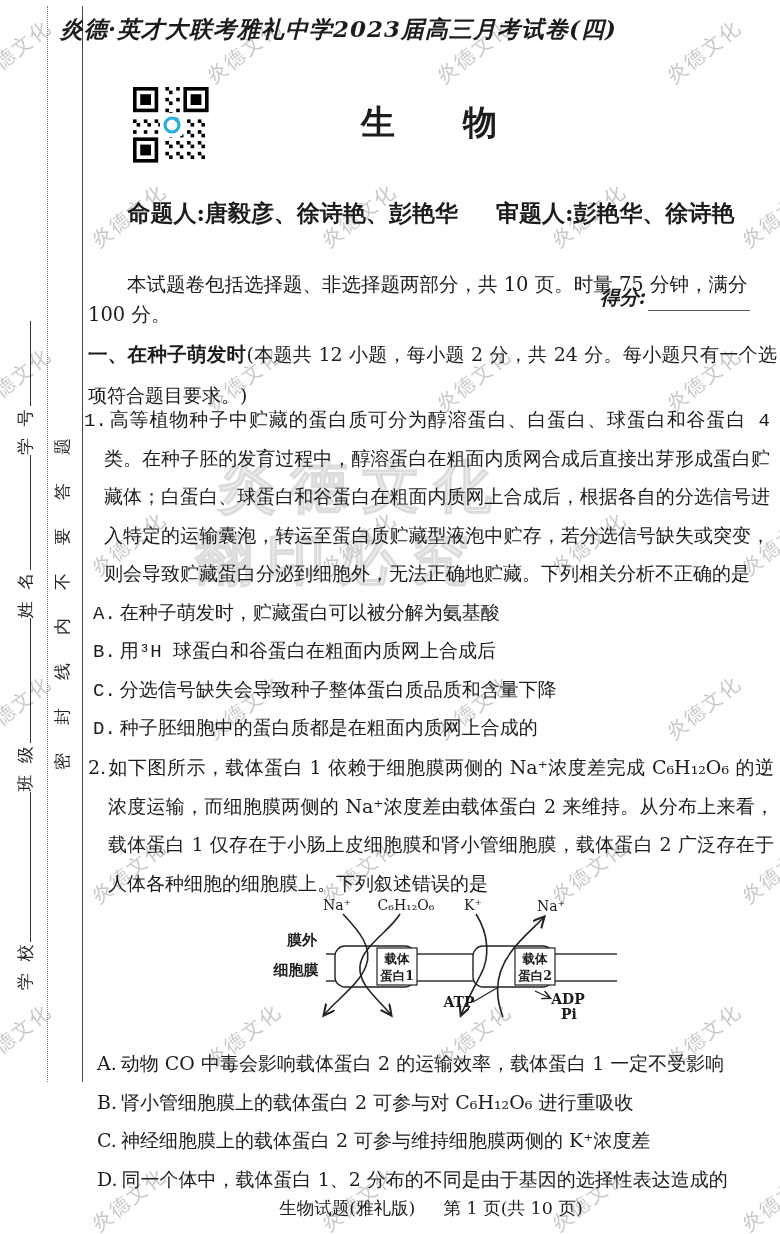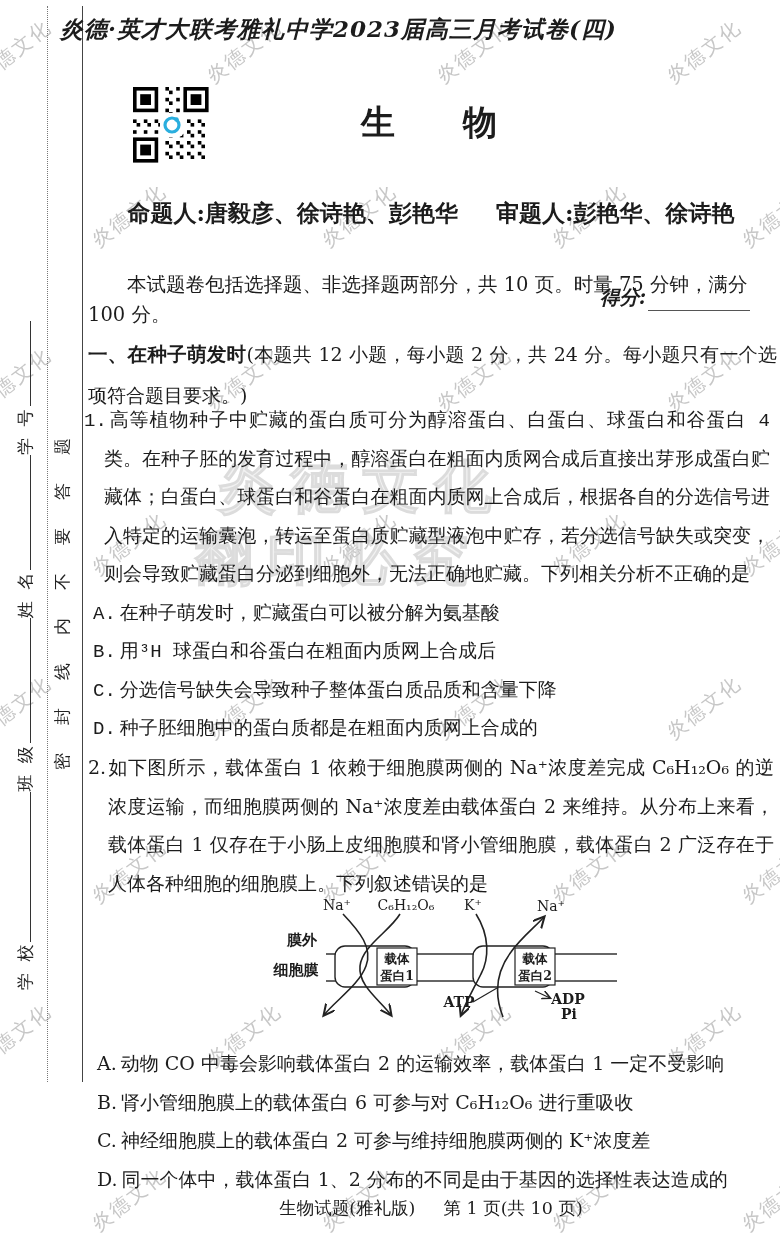--- a/index.html
+++ b/index.html
@@ -245,21 +245,21 @@
 
       <text x="219" y="123" font-size="14" font-weight="600" text-anchor="middle">ATP</text>
       <line x1="233" y1="118" x2="257" y2="104" stroke="#222" stroke-width="1.2"></line>
       <line x1="295" y1="107" x2="310" y2="114" stroke="#222" stroke-width="1.2" marker-end="url(#ah)"></line>
       <text x="328" y="120" font-size="14" font-weight="600" text-anchor="middle">ADP</text>
       <text x="329" y="135" font-size="14" font-weight="600" text-anchor="middle">Pi</text>
     </svg>
 
     <div id="q2opts" class="abs question">
       <p class="opt"><span class="olabel">A.</span><span>动物 CO 中毒会影响载体蛋白 2 的运输效率，载体蛋白 1 一定不受影响</span></p>
-      <p class="opt"><span class="olabel">B.</span><span>肾小管细胞膜上的载体蛋白 6 可参与对 C₆H₁₂O₆ 进行重吸收</span></p>
+      <p class="opt"><span class="olabel">B.</span><span>肾小管细胞膜上的载体蛋白 2 可参与对 C₆H₁₂O₆ 进行重吸收</span></p>
       <p class="opt"><span class="olabel">C.</span><span>神经细胞膜上的载体蛋白 2 可参与维持细胞膜两侧的 K⁺浓度差</span></p>
       <p class="opt"><span class="olabel">D.</span><span>同一个体中，载体蛋白 1、2 分布的不同是由于基因的选择性表达造成的</span></p>
     </div>
 
     <div class="abs footer">
       <span>生物试题(雅礼版)</span>
       <span>第 1 页(共 10 页)</span>
     </div>
 
   </div>

